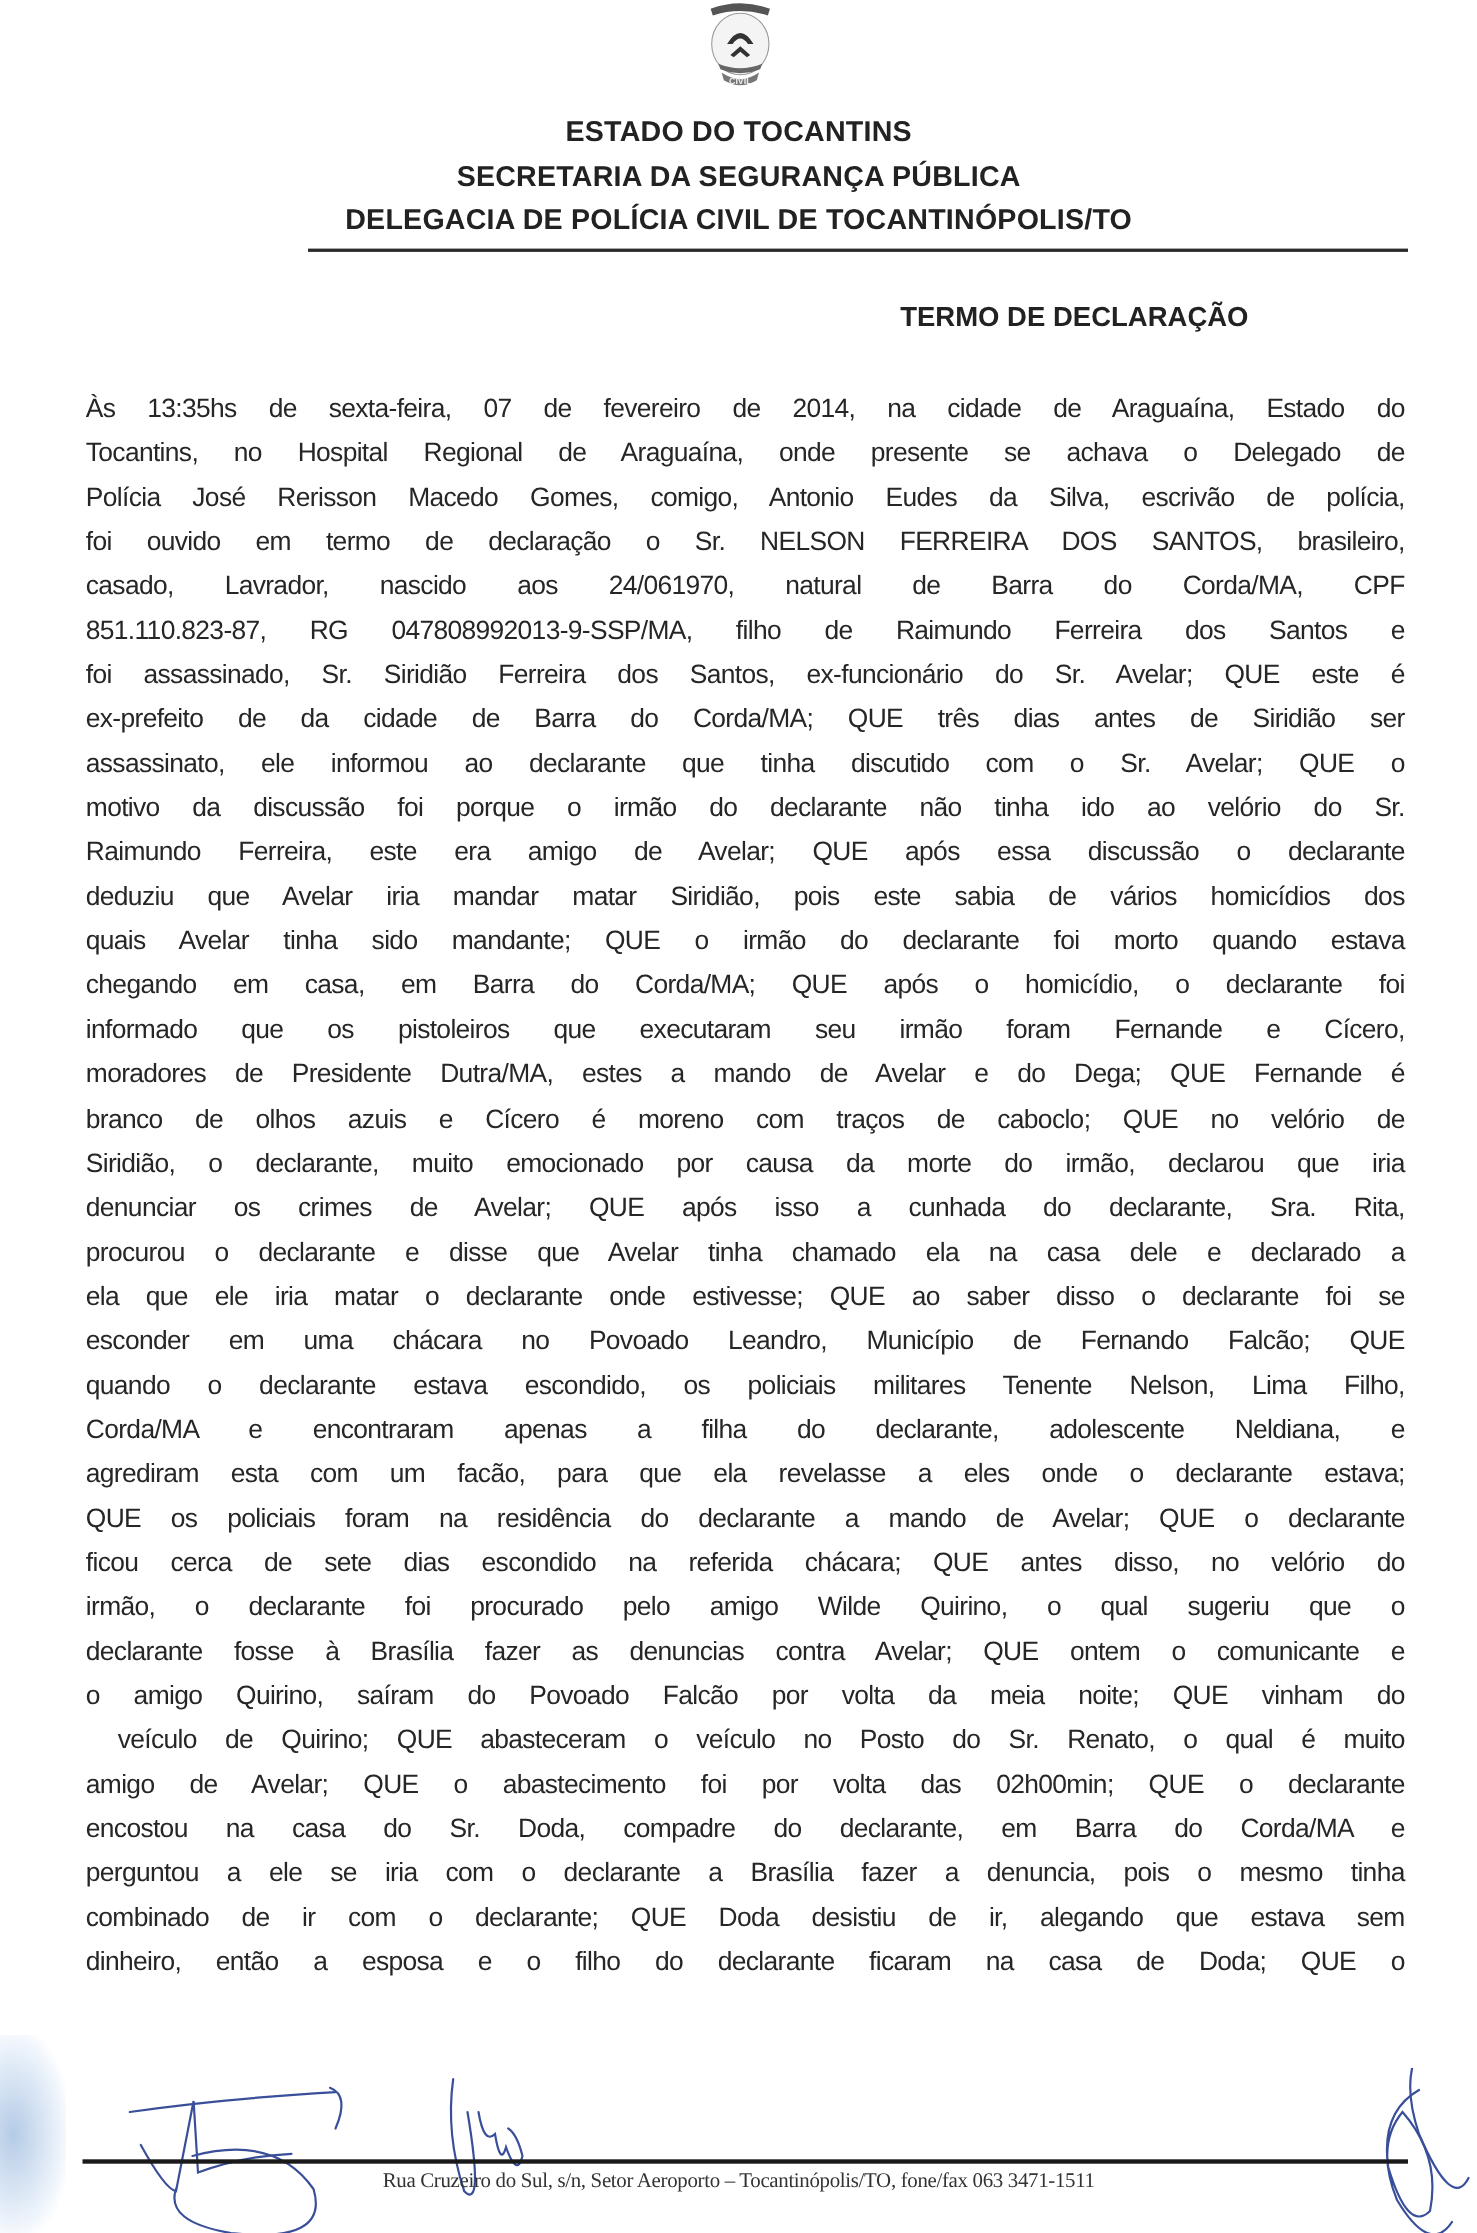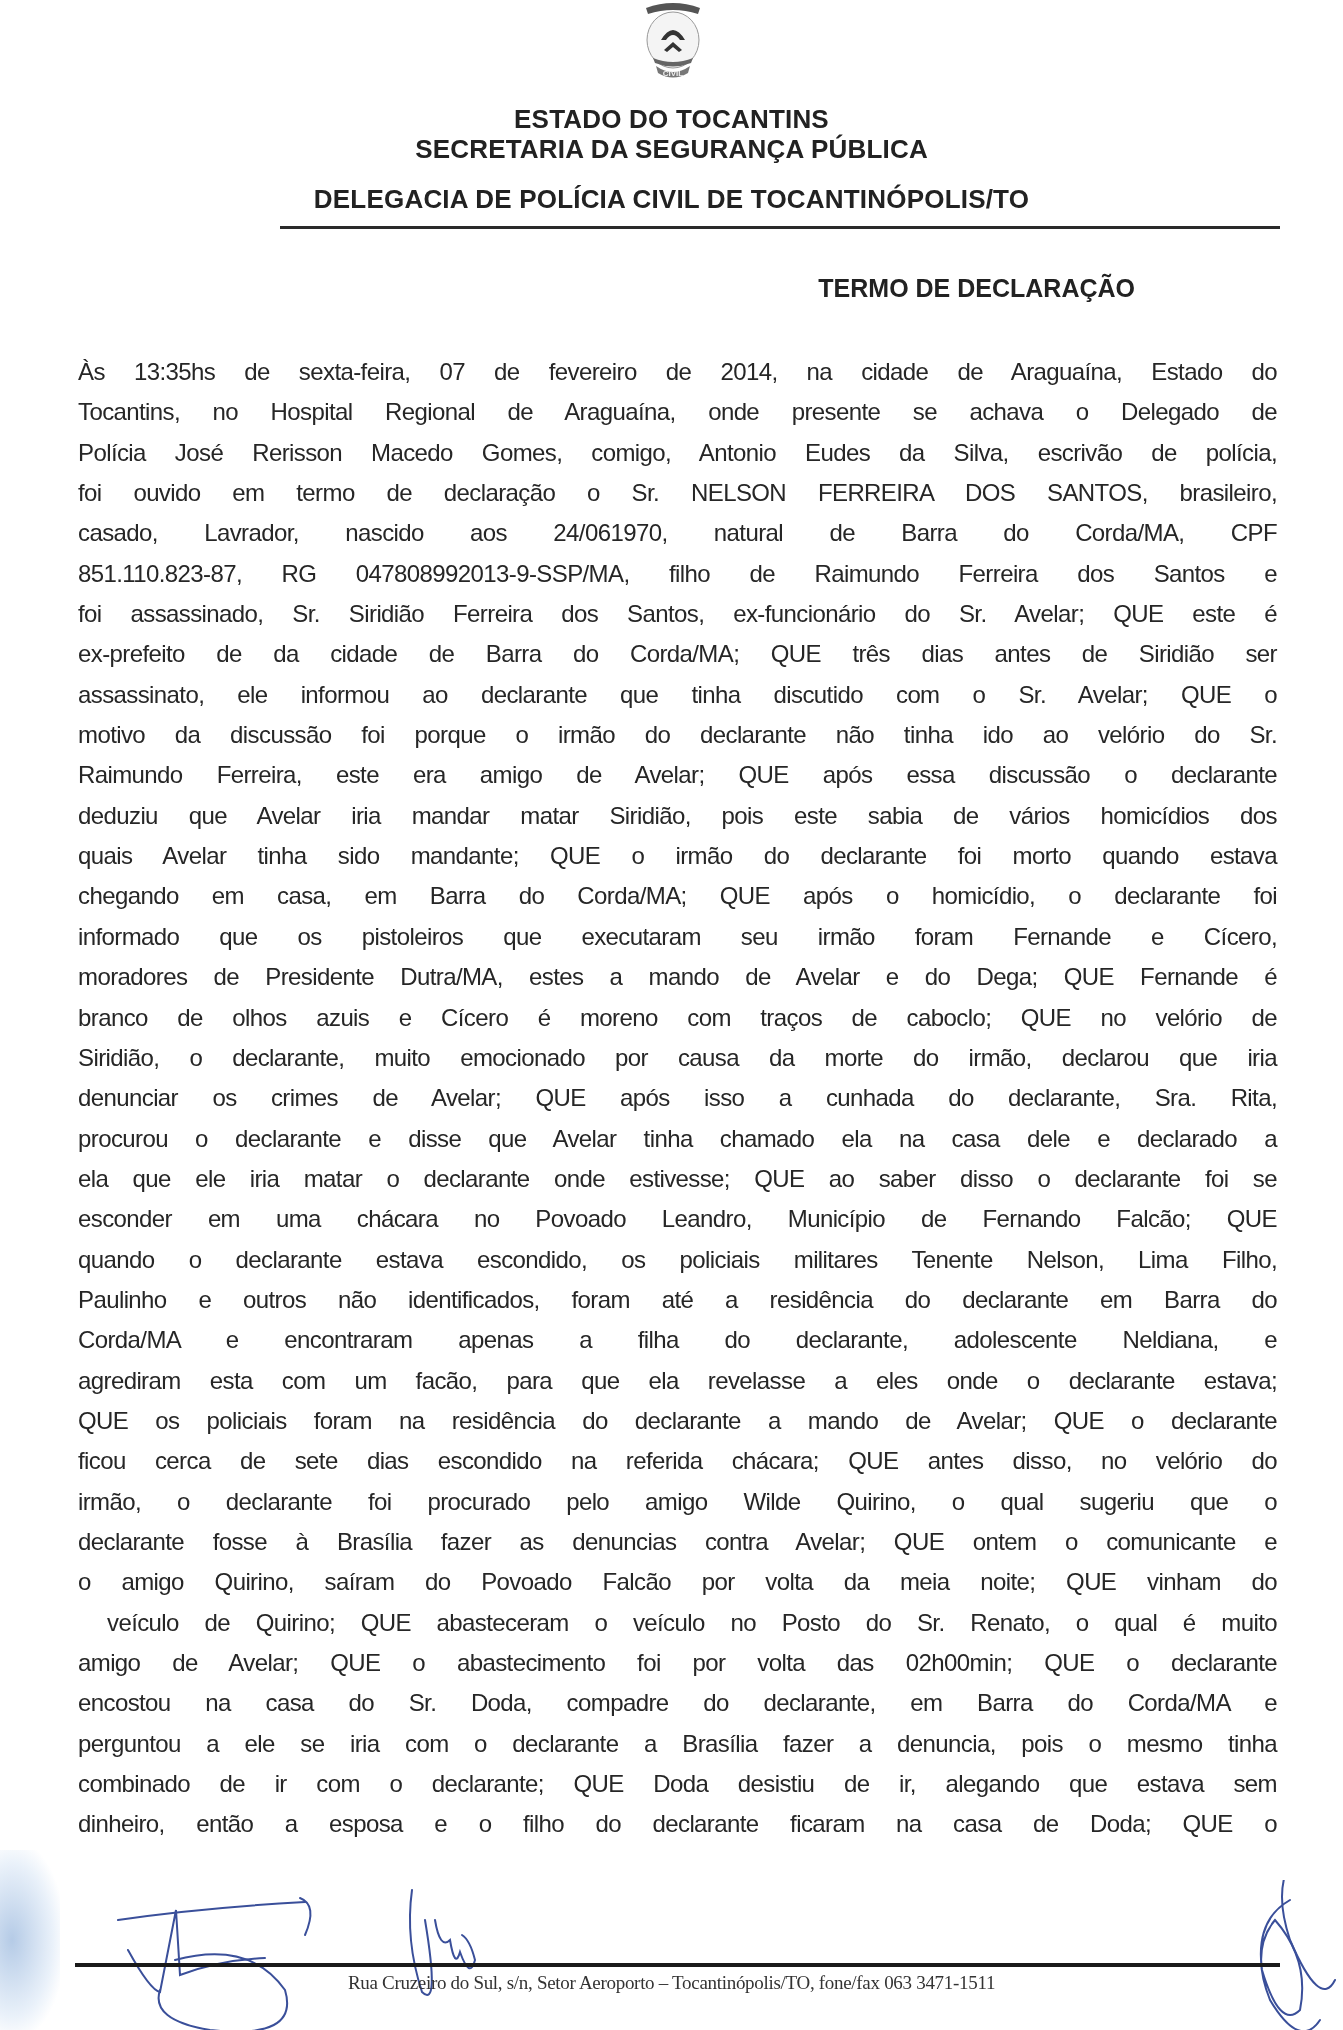--- a/index.html
+++ b/index.html
@@ -2,21 +2,21 @@
 <html><head>
 <meta charset="utf-8">
 <style>
   html, body { margin: 0; padding: 0; background: #ffffff; }
   body { width: 1343px; height: 2030px; position: relative; overflow: hidden;
          font-family: "Liberation Sans", "DejaVu Sans", sans-serif; color: #1e1e1e; }
   .emblem { position: absolute; left: 628px; top: 0; width: 90px; height: 82px; }
   .hdr { position: absolute; left: 0; width: 1343px; text-align: center;
          font-weight: bold; font-size: 26px; letter-spacing: 0.2px; color: #222; }
   .hdr1 { top: 104px; }
-  .hdr2 { top: 134px; }
+  .hdr2 { top: 145px; }
   .hdr3 { top: 184px; }
   .rule-top { position: absolute; left: 280px; width: 1000px; top: 226px; height: 3px; background: #2a2a2a; }
   .title { position: absolute; left: 0; width: 1135px; top: 274px; text-align: right;
            font-weight: bold; font-size: 25px; color: #222; }
   .body { position: absolute; left: 78px; top: 352px; width: 1199px; }
   .line { height: 40.35px; line-height: 40px; font-size: 24px; white-space: nowrap;
           text-align: justify; text-align-last: justify; color: #262626;
           letter-spacing: -0.6px; word-spacing: -1px; }
   .line b { font-weight: bold; }
   .rule-bottom { position: absolute; left: 75px; width: 1205px; top: 1963px; height: 4px; background: #1a1a1a; }
@@ -64,21 +64,20 @@
     <div class="line" style="white-space: normal; display: block;">chegando em casa, em Barra do Corda/MA; QUE após o homicídio, o declarante  foi</div>
     <div class="line" style="white-space: normal; display: block;">informado que os pistoleiros que executaram seu irmão foram Fernande e Cícero,</div>
     <div class="line" style="white-space: normal; display: block;">moradores de Presidente Dutra/MA, estes a mando de Avelar e do Dega; QUE Fernande é</div>
     <div class="line" style="white-space: normal; display: block;">branco de olhos azuis e Cícero é moreno com traços de caboclo; QUE no velório de</div>
     <div class="line" style="white-space: normal; display: block;">Siridião, o declarante, muito emocionado por causa da morte do irmão, declarou que iria</div>
     <div class="line" style="white-space: normal; display: block;">denunciar os crimes de Avelar; QUE após isso a cunhada do declarante, Sra. Rita,</div>
     <div class="line" style="white-space: normal; display: block;">procurou o declarante e disse que Avelar tinha chamado ela na casa dele e declarado a</div>
     <div class="line" style="white-space: normal; display: block;">ela que ele iria matar o declarante onde estivesse; QUE ao saber disso o declarante foi se</div>
     <div class="line" style="white-space: normal; display: block;">esconder em uma chácara no Povoado Leandro, Município de Fernando Falcão; QUE</div>
     <div class="line" style="white-space: normal; display: block;">quando o declarante estava escondido, os policiais militares Tenente Nelson, Lima Filho,</div>
-    <div class="line" style="white-space: normal; display: block;">Paulinho e outros não identificados, foram até a residência do declarante em Barra do</div>
     <div class="line" style="white-space: normal; display: block;">Corda/MA e encontraram apenas a filha do declarante, adolescente Neldiana, e</div>
     <div class="line" style="white-space: normal; display: block;">agrediram esta com um facão, para que ela revelasse a eles onde o declarante estava;</div>
     <div class="line" style="white-space: normal; display: block;">QUE os policiais foram na residência do declarante a mando de Avelar; QUE o declarante</div>
     <div class="line" style="white-space: normal; display: block;">ficou cerca de sete dias escondido na referida chácara; QUE antes disso, no velório do</div>
     <div class="line" style="white-space: normal; display: block;">irmão, o declarante foi procurado pelo amigo Wilde Quirino, o qual sugeriu que o</div>
     <div class="line" style="white-space: normal; display: block;">declarante fosse à Brasília fazer as denuncias contra Avelar; QUE ontem o comunicante  e</div>
     <div class="line" style="white-space: normal; display: block;">o amigo Quirino, saíram do Povoado Falcão por volta da meia noite; QUE vinham do</div>
     <div class="line" style="white-space: normal; display: block; margin-left: 29px;">veículo de Quirino; QUE abasteceram o veículo no Posto do Sr. Renato, o qual é muito</div>
     <div class="line" style="white-space: normal; display: block;">amigo de Avelar; QUE o abastecimento foi por volta das 02h00min; QUE o declarante</div>
     <div class="line" style="white-space: normal; display: block;">encostou na casa do Sr. Doda, compadre do declarante, em Barra do Corda/MA e</div>

